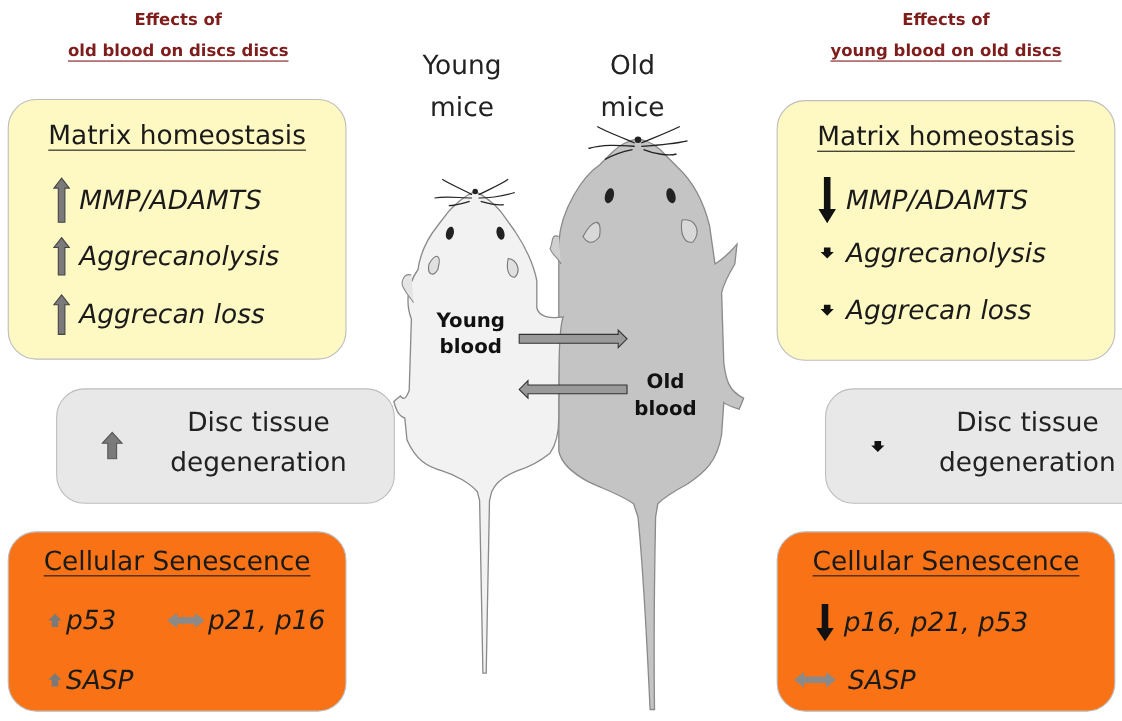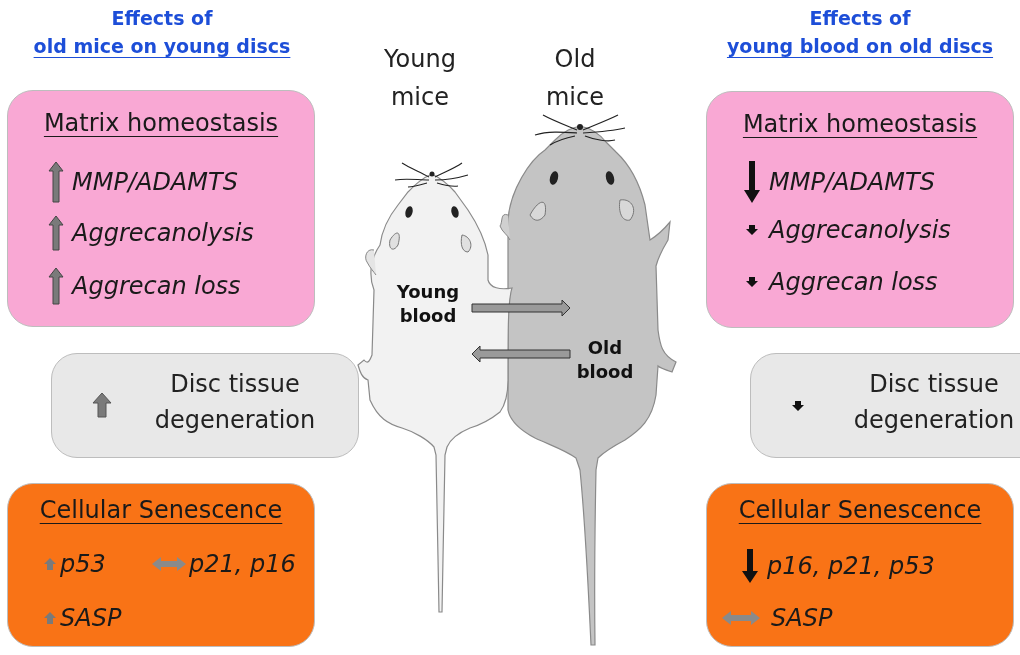--- a/index.html
+++ b/index.html
@@ -1,35 +1,35 @@
 <!DOCTYPE html>
 <html><head>
 <meta charset="utf-8">
 <style>
   html,body{margin:0;padding:0;background:#ffffff;}
   body{width:1020px;height:655px;position:relative;overflow:hidden;font-family:"DejaVu Sans","Liberation Sans",sans-serif;color:#1a1a1a;}
-  .heading{position:absolute;text-align:center;font-weight:bold;font-size:19px;line-height:28px;color:#1d4ed8;}
+  .heading{position:absolute;text-align:center;font-weight:bold;font-size:15px;line-height:28px;color:#7f1d1d;}
   .heading .u{text-decoration:underline;text-underline-offset:4px;}
   .box{position:absolute;border:1.5px solid #bdbdbd;border-radius:26px;box-sizing:border-box;}
-  .b1{background:#f9a8d4;padding-left:22px;}
+  .b1{background:#fef9c3;padding-left:22px;}
   .b2{background:#e8e8e8;margin-left:44px;}
   .b3{background:#f97316;}
   .box-title{position:absolute;left:0;right:0;text-align:center;font-size:24px;text-decoration:underline;text-underline-offset:5px;text-decoration-thickness:1px;}
   .row{position:absolute;display:flex;align-items:center;font-size:24px;white-space:nowrap;font-style:italic;}
   .row svg{flex:none;margin-right:8px;}
   .center-label{position:absolute;text-align:center;font-size:24px;line-height:36px;color:#222;}
   .blood-label{position:absolute;font-weight:bold;font-size:18px;line-height:24px;color:#111;text-align:center;}
   .mice{position:absolute;left:340px;top:0;}
 </style>
 </head>
 <body>
 
 <div class="heading" style="left:0;top:4px;width:324px;">
   <div>Effects of</div>
-  <div class="u">old mice on young discs</div>
+  <div class="u">old blood on discs discs</div>
 </div>
 
 <div class="box b1" style="left:7px;top:90px;width:308px;height:237px;">
   <div class="box-title" style="top:18px;">Matrix homeostasis</div>
   <div class="row" style="left:40px;top:70px;">
     <svg width="16" width2="" height="42" viewBox="0 0 16 42">
         <polygon points="8,1 15,10 11,10 11,41 5,41 5,10 1,10" fill="#7a7a7a" stroke="#444" stroke-width="1"></polygon>
       </svg>
     <span>MMP/ADAMTS</span>
   </div>

